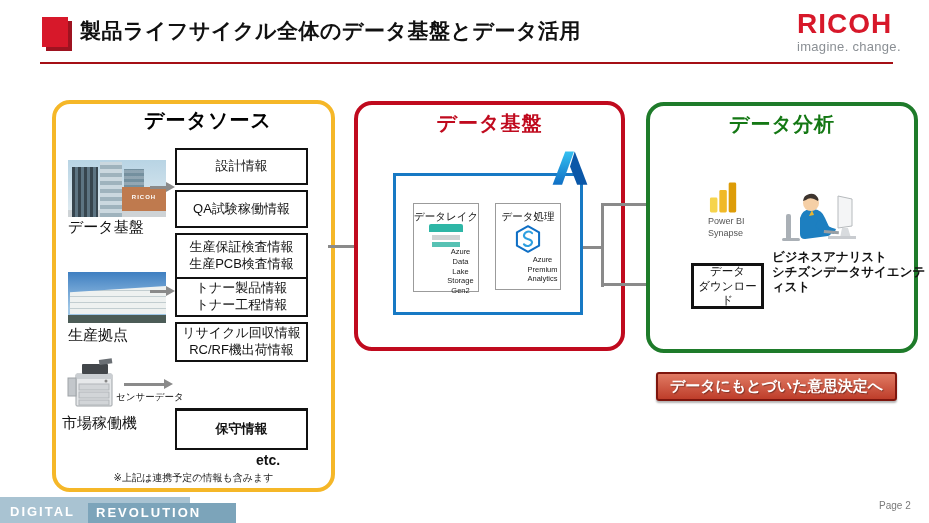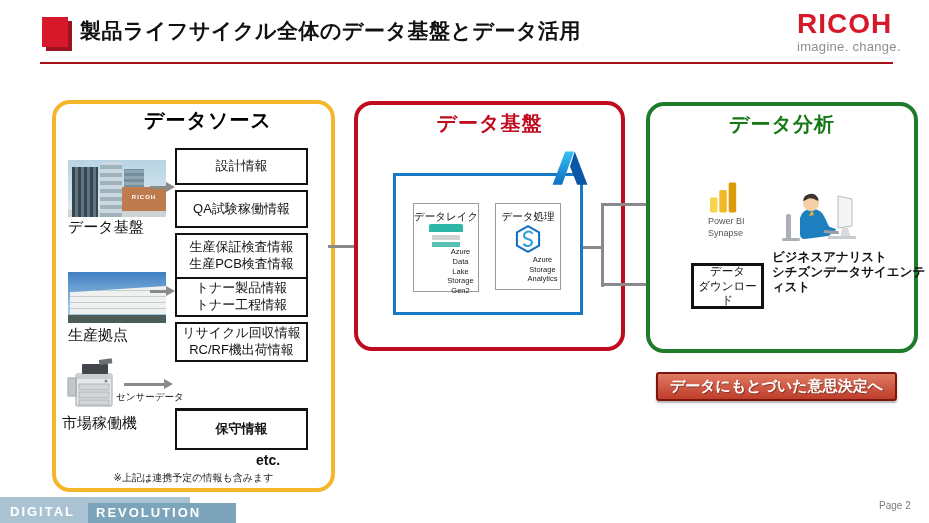--- a/index.html
+++ b/index.html
@@ -167,21 +167,21 @@
     <div class="service-name">Azure Data Lake
 Storage Gen2</div>
   </div>
 
   <div class="service-card c2">
     <div class="service-cat">データ処理</div>
     <svg width="28" height="28" viewBox="0 0 48 48">
       <polygon points="24,2 43,12.5 43,35.5 24,46 5,35.5 5,12.5" fill="#fff" stroke="#0f6fc5" stroke-width="3.5" stroke-linejoin="round"></polygon>
       <path d="M31 14 a8 8 0 0 0 -14 4 c0 5 5 5.5 8 6.5 c3 1 6 2 6 5.5 a8 8 0 0 1 -14 3" fill="none" stroke="#2d9fe0" stroke-width="3.5" stroke-linecap="round"></path>
     </svg>
-    <div class="service-name">Azure Storage
+    <div class="service-name">Azure Premium
 Analytics</div>
   </div>
 
   <div class="aline" style="left:583px;top:246px;width:20px;"></div>
   <div class="avert" style="left:601px;top:204px;height:83px;"></div>
   <div class="aline" style="left:601px;top:203px;width:77px;"></div>
   <div class="ahead" style="left:678px;top:199px;"></div>
   <div class="aline" style="left:601px;top:283px;width:71px;"></div>
   <div class="ahead" style="left:672px;top:279px;"></div>
 

